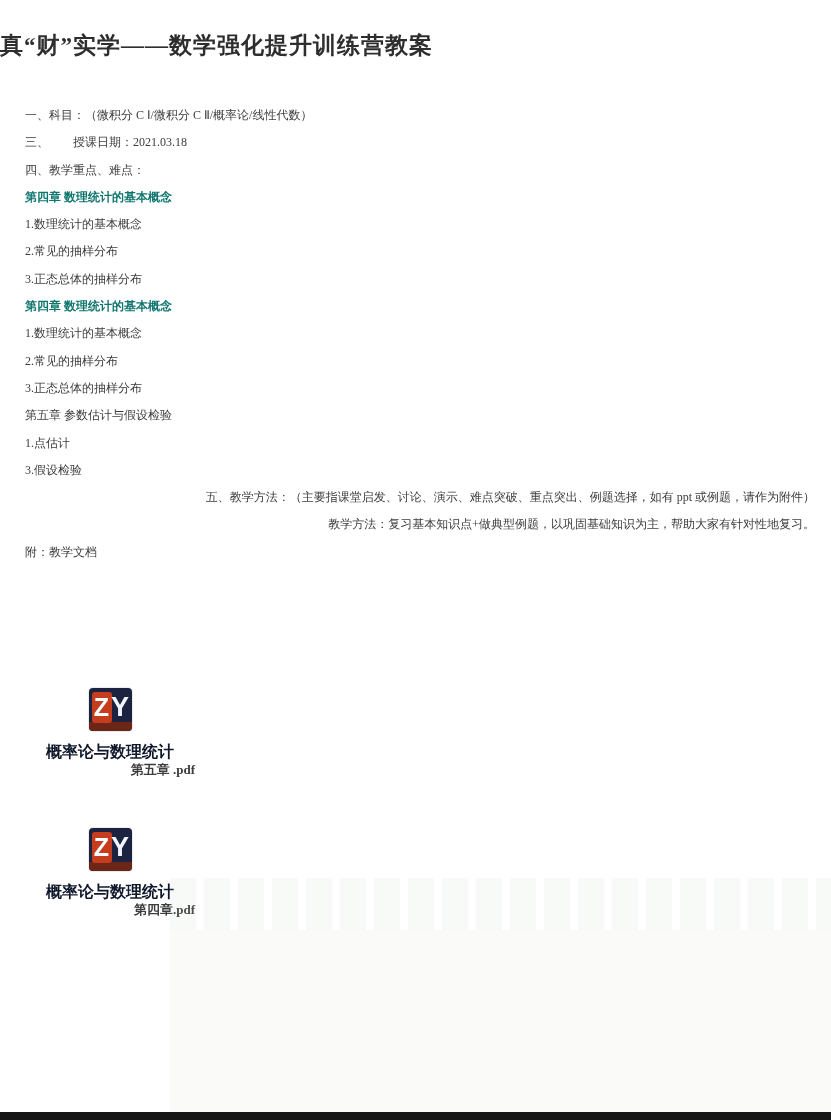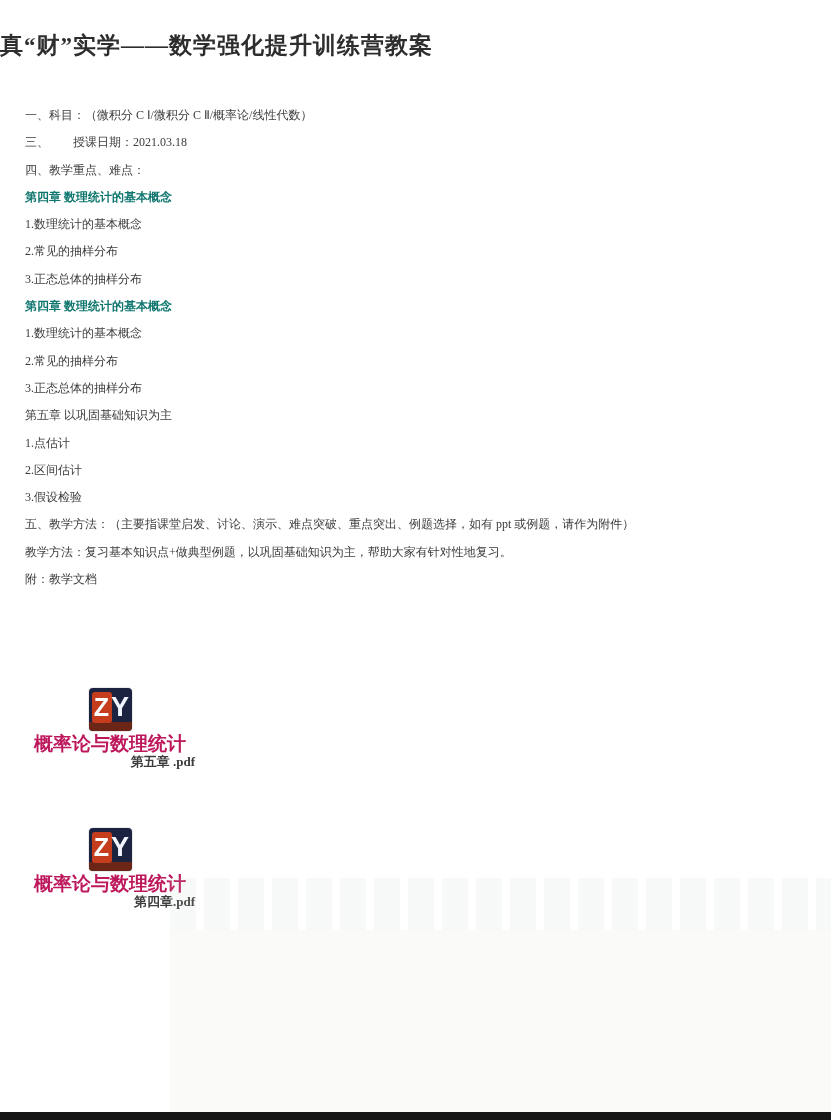--- a/index.html
+++ b/index.html
@@ -23,21 +23,21 @@
   .content {
     position:absolute;
     top:102px; left:25px;
     width:790px;
     font-size:12px;
     line-height:27.3px;
     color:#3c3c3c;
   }
   .line { white-space:pre-wrap; }
   .bold { font-weight:700; color:#0f766e; }
-  .para { white-space:normal; }
+  .para { white-space:normal;text-align:right; }
   .attachment {
     position:absolute;
     left:25px;
     width:170px;
     text-align:center;
   }
   .attachment.first  { top:688px; }
   .attachment.second { top:828px; }
   .zy-icon {
     position:relative;
@@ -65,24 +65,25 @@
   }
   .zy-y {
     position:absolute; right:2px; top:1px;
     width:19px;
     color:#f2f5ff;
     font-family:"Liberation Sans", sans-serif;
     font-weight:700; font-size:27px; line-height:36px;
     text-align:center;
   }
   .attach-title {
-    font-size:19px;
+    margin-top:8px;
+    font-size:16px;
     line-height:18px;
     font-weight:700;
-    color:#be185d;
+    color:#0f172a;
   }
   .attach-filename {
     font-size:13px;
     line-height:18px;
     font-weight:700;
     color:#3d3d3d;
     text-align:right;
   }
   .watermark-band {
     position:absolute;
@@ -119,23 +120,22 @@
     <div class="line">三、　　授课日期：2021.03.18</div>
     <div class="line">四、教学重点、难点：</div>
     <div class="line bold">第四章 数理统计的基本概念</div>
     <div class="line">1.数理统计的基本概念</div>
     <div class="line">2.常见的抽样分布</div>
     <div class="line">3.正态总体的抽样分布</div>
     <div class="line bold">第四章 数理统计的基本概念</div>
     <div class="line">1.数理统计的基本概念</div>
     <div class="line">2.常见的抽样分布</div>
     <div class="line">3.正态总体的抽样分布</div>
-    <div class="line">第五章 以巩固基础知识为主</div>
+    <div class="line">第五章 参数估计与假设检验</div>
     <div class="line">1.点估计</div>
-    <div class="line">2.区间估计</div>
     <div class="line">3.假设检验</div>
     <div class="para">五、教学方法：（主要指课堂启发、讨论、演示、难点突破、重点突出、例题选择，如有 ppt 或例题，请作为附件）</div>
     <div class="para">教学方法：复习基本知识点+做典型例题，以巩固基础知识为主，帮助大家有针对性地复习。</div>
     <div class="line">附：教学文档</div>
   </div>
 
   <div class="attachment first">
     <span class="zy-icon">
       <span class="zy-base"></span>
       <span class="zy-z">Z</span>

